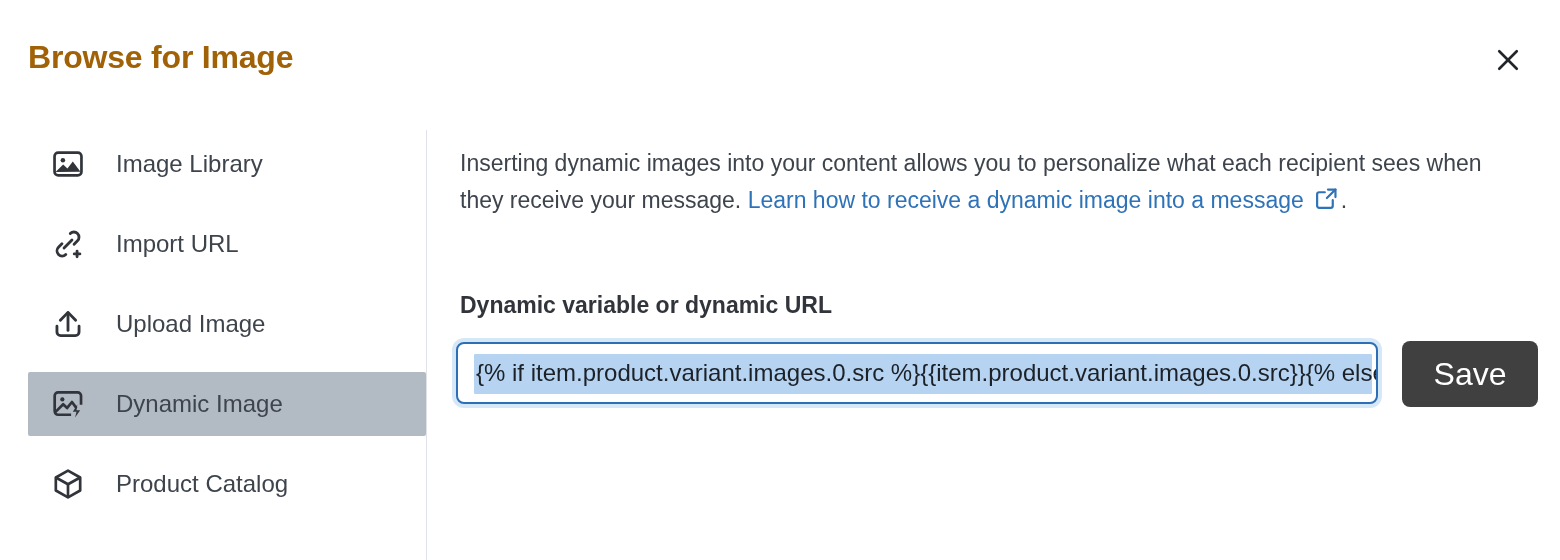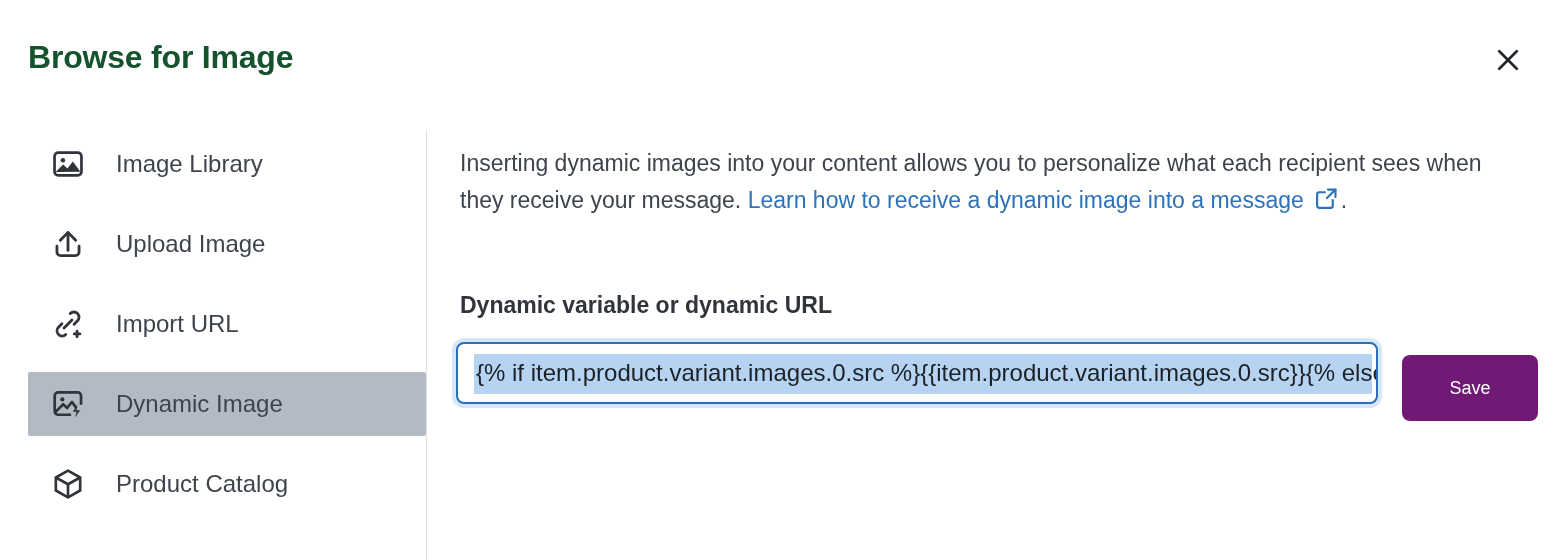--- a/index.html
+++ b/index.html
@@ -31,21 +31,21 @@
     width: 1560px;
     height: 118px;
   }
   .modal-title {
     position: absolute;
     left: 28px;
     top: 36px;
     font-size: 32px;
     font-weight: bold;
     letter-spacing: -0.2px;
-    color: #14532d;
+    color: #a16207;
     line-height: 42px;
     white-space: nowrap;
   }
   .close-button {
     position: absolute;
     right: 32px;
     top: 40px;
     width: 40px;
     height: 40px;
     display: flex;
@@ -224,29 +224,28 @@
     overflow: hidden;
     pointer-events: none;
   }
 
   .save-button {
     position: absolute;
     left: 946px;
     top: -1px;
     width: 136px;
     height: 66px;
-    background: #701a75;
+    background: #404040;
     color: #ffffff;
     border: none;
     border-radius: 8px;
     font-family: "Liberation Sans", sans-serif;
-    font-size: 18px;
+    font-size: 32px;
     cursor: pointer;
     padding: 0;
-    margin-top: 14px;
   }
 </style>
 </head>
 <body>
 
 <div class="modal">
 
   <div class="modal-header">
     <div class="modal-title">Browse for Image</div>
     <button class="close-button" aria-label="Close">
@@ -270,39 +269,39 @@
             <circle cx="8.4" cy="9.4" r="1.6" fill="#31353b" stroke="none"></circle>
             <path d="M3.2 17.6 L8.6 12.4 L11.6 15.2 L15.4 10.2 L20.8 17.4 Z" fill="#31353b" stroke="none"></path>
           </svg>
         </span>
         <span class="s-label">Image Library</span>
       </div>
 
       <div class="sidebar-item">
         <span class="s-icon">
           <svg width="34" height="34" viewBox="0 0 24 24" fill="none" stroke="#31353b" stroke-width="2" stroke-linecap="round" stroke-linejoin="round">
-            <path d="M12 16.5 V4.2"></path>
-            <path d="M6.6 9.4 L12 3.8 L17.4 9.4"></path>
-            <path d="M4.2 13.6 V17.6 a2.6 2.6 0 0 0 2.6 2.6 h10.4 a2.6 2.6 0 0 0 2.6 -2.6 V13.6"></path>
-          </svg>
-        </span>
-        <span class="s-label">Upload Image</span>
-      </div>
-
-      <div class="sidebar-item">
-        <span class="s-icon">
-          <svg width="34" height="34" viewBox="0 0 24 24" fill="none" stroke="#31353b" stroke-width="2" stroke-linecap="round" stroke-linejoin="round">
             <path d="M13.6 4.6 a3.6 3.6 0 0 1 5.1 5.1 l-2.4 2.4"></path>
             <path d="M10.4 19.4 a3.6 3.6 0 0 1 -5.1 -5.1 l2.4 -2.4"></path>
             <path d="M9.2 14.8 L14.8 9.2"></path>
             <path d="M18.4 17 v4"></path>
             <path d="M16.4 19 h4"></path>
           </svg>
         </span>
         <span class="s-label">Import URL</span>
+      </div>
+
+      <div class="sidebar-item">
+        <span class="s-icon">
+          <svg width="34" height="34" viewBox="0 0 24 24" fill="none" stroke="#31353b" stroke-width="2" stroke-linecap="round" stroke-linejoin="round">
+            <path d="M12 16.5 V4.2"></path>
+            <path d="M6.6 9.4 L12 3.8 L17.4 9.4"></path>
+            <path d="M4.2 13.6 V17.6 a2.6 2.6 0 0 0 2.6 2.6 h10.4 a2.6 2.6 0 0 0 2.6 -2.6 V13.6"></path>
+          </svg>
+        </span>
+        <span class="s-label">Upload Image</span>
       </div>
 
       <div class="sidebar-item selected">
         <span class="s-icon">
           <svg width="34" height="34" viewBox="0 0 24 24" fill="none" stroke="#31353b" stroke-width="1.9" stroke-linejoin="round">
             <path d="M21.2 12.6 V6.2 a2.4 2.4 0 0 0 -2.4 -2.4 H5 a2.4 2.4 0 0 0 -2.4 2.4 v11 a2.4 2.4 0 0 0 2.4 2.4 h9.2"></path>
             <circle cx="8" cy="8.8" r="1.5" fill="#31353b" stroke="none"></circle>
             <path d="M3.4 17.4 L8.6 12.2 L11.4 14.8 L14.8 10.6 L17.6 14.4" stroke-linecap="round"></path>
             <path d="M18.6 12.4 L15.4 17.4 h2.6 L17 21.6 L20.6 16.4 h-2.6 Z" fill="#31353b" stroke="none"></path>
           </svg>

